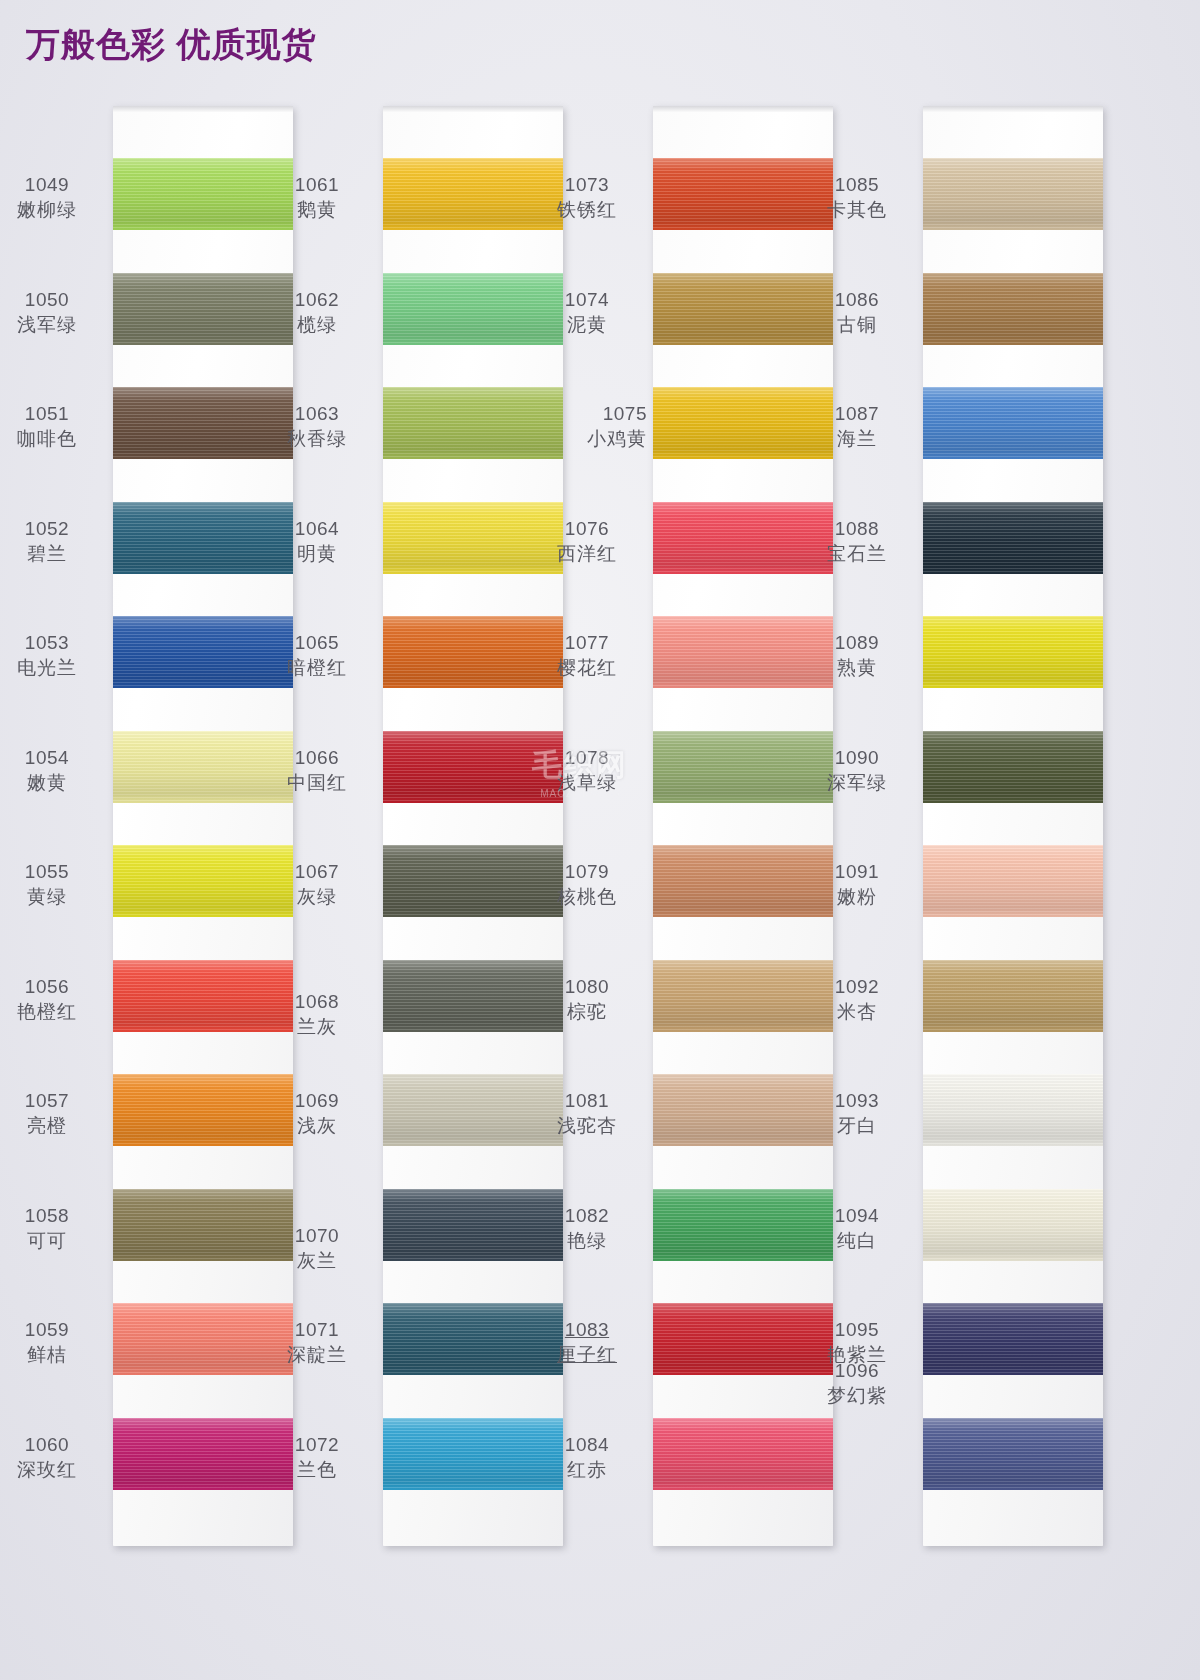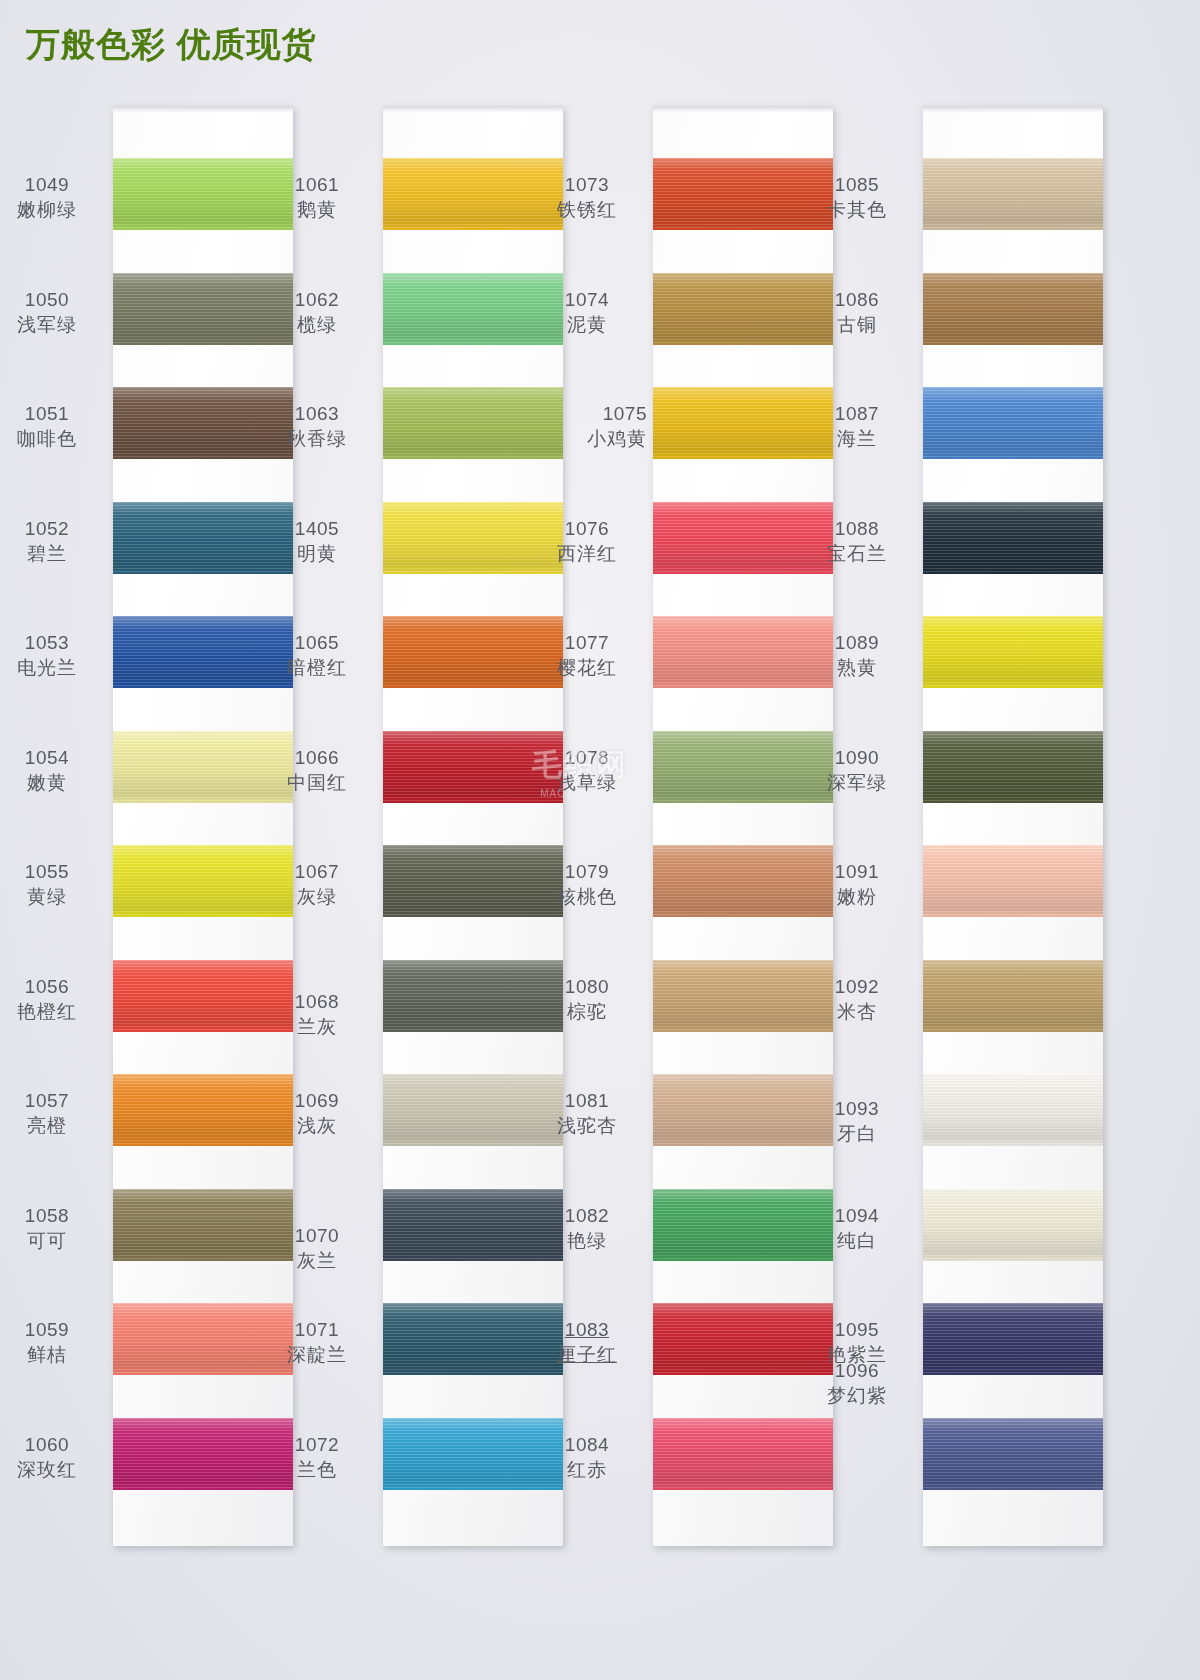--- a/index.html
+++ b/index.html
@@ -27,21 +27,21 @@
     top: 0; left: 0; right: 0;
     height: 92px;
     z-index: 5;
   }
   .header-left {
     position: absolute;
     left: 26px;
     top: 22px;
     font-size: 34px;
     font-weight: bold;
-    color: #4d7c0f;
+    color: #701a75;
     letter-spacing: 1px;
     white-space: nowrap;
   }
   .header-right {
     position: absolute;
     right: 22px;
     top: 22px;
     font-size: 34px;
     font-weight: bold;
     color: #55555c;
@@ -302,21 +302,21 @@
       <div class="label" style="top: 303px; left: -126px;">
         <div class="code">1063</div>
         <div class="name">秋香绿</div>
       </div>
       <div class="swatch" style="top: 403.5px;">
         <div class="yarn" style="background: rgb(244, 225, 60);"></div>
         <div class="threads"></div>
         <div class="sheen"></div>
       </div>
       <div class="label" style="top: 417.5px; left: -126px;">
-        <div class="code">1405</div>
+        <div class="code">1064</div>
         <div class="name">明黄</div>
       </div>
       <div class="swatch" style="top: 518px;">
         <div class="yarn" style="background: rgb(224, 106, 32);"></div>
         <div class="threads"></div>
         <div class="sheen"></div>
       </div>
       <div class="label" style="top: 532px; left: -126px;">
         <div class="code">1065</div>
         <div class="name">暗橙红</div>
@@ -568,21 +568,21 @@
       </div>
       <div class="label" style="top: 875.5px; left: -126px;">
         <div class="code">1092</div>
         <div class="name">米杏</div>
       </div>
       <div class="swatch" style="top: 976px;">
         <div class="yarn" style="background: rgb(244, 243, 236);"></div>
         <div class="threads"></div>
         <div class="sheen"></div>
       </div>
-      <div class="label" style="top: 990px; left: -126px; margin-top: 8px;">
+      <div class="label" style="top: 990px; left: -126px;">
         <div class="code">1093</div>
         <div class="name">牙白</div>
       </div>
       <div class="swatch" style="top: 1090.5px;">
         <div class="yarn" style="background: rgb(243, 239, 221);"></div>
         <div class="threads"></div>
         <div class="sheen"></div>
       </div>
       <div class="label" style="top: 1104.5px; left: -126px;">
         <div class="code">1094</div>

